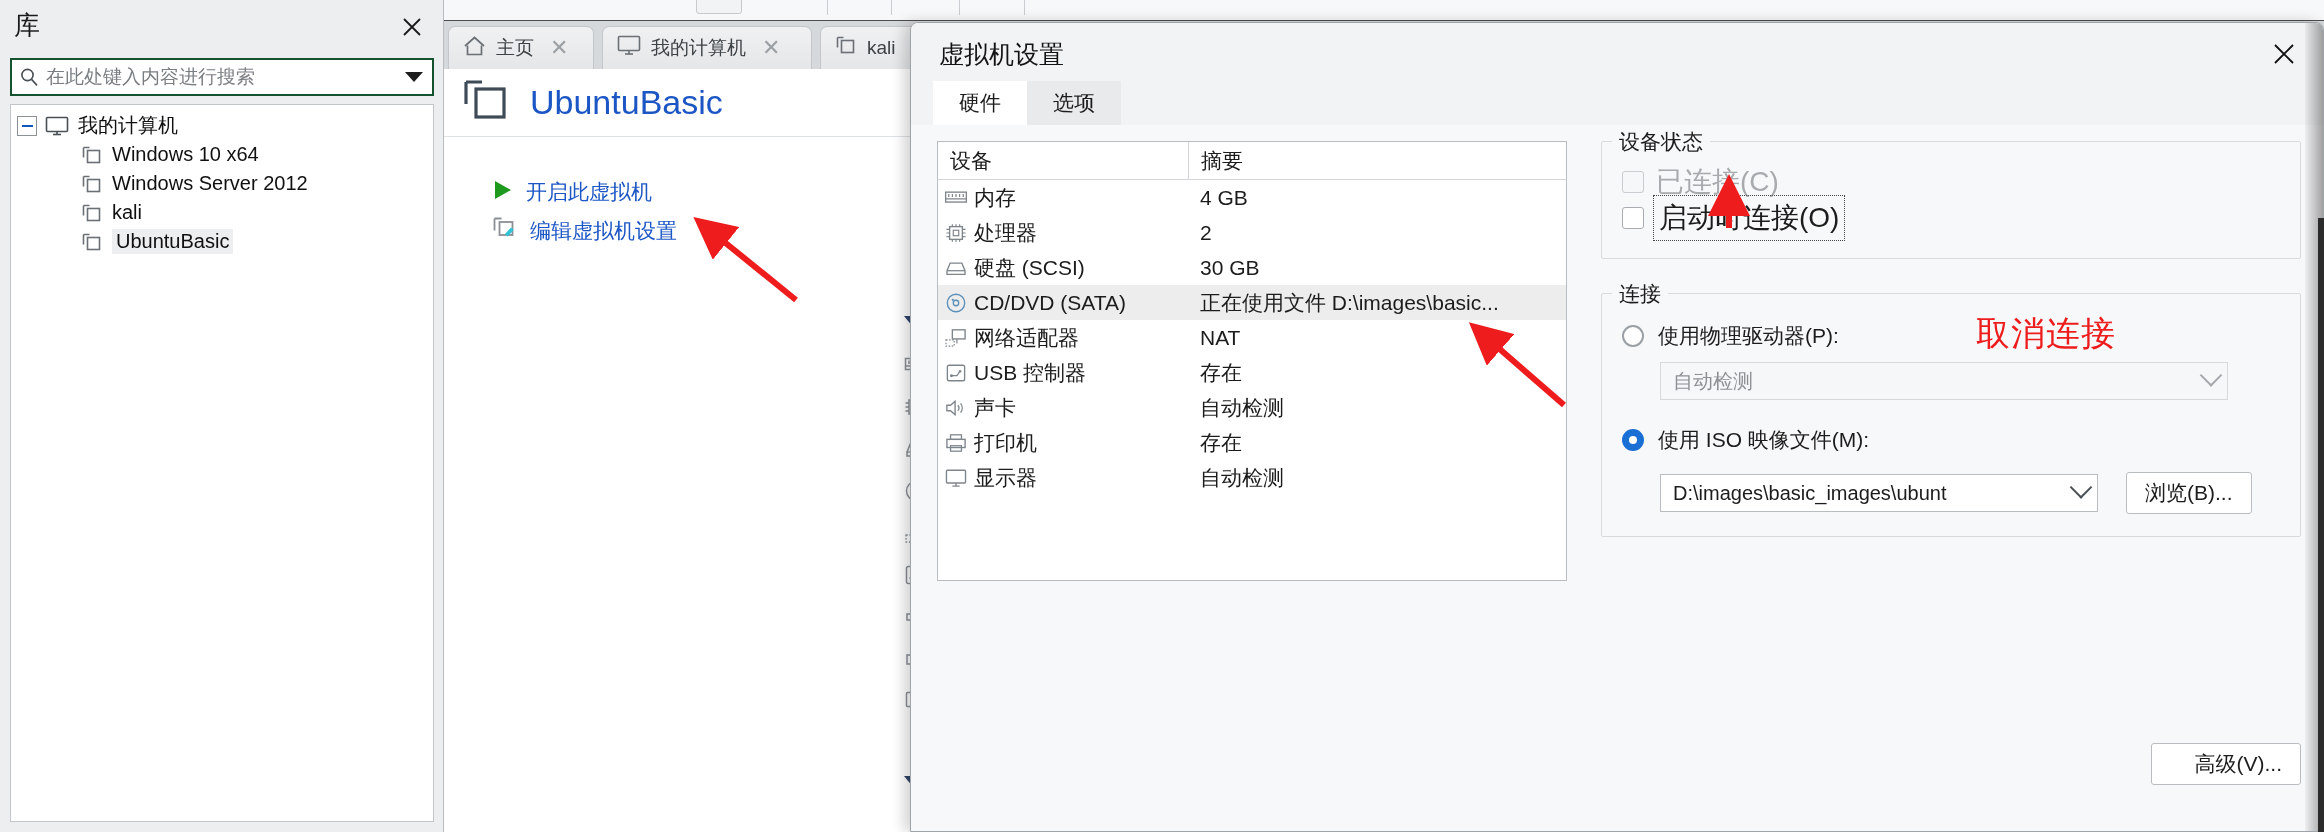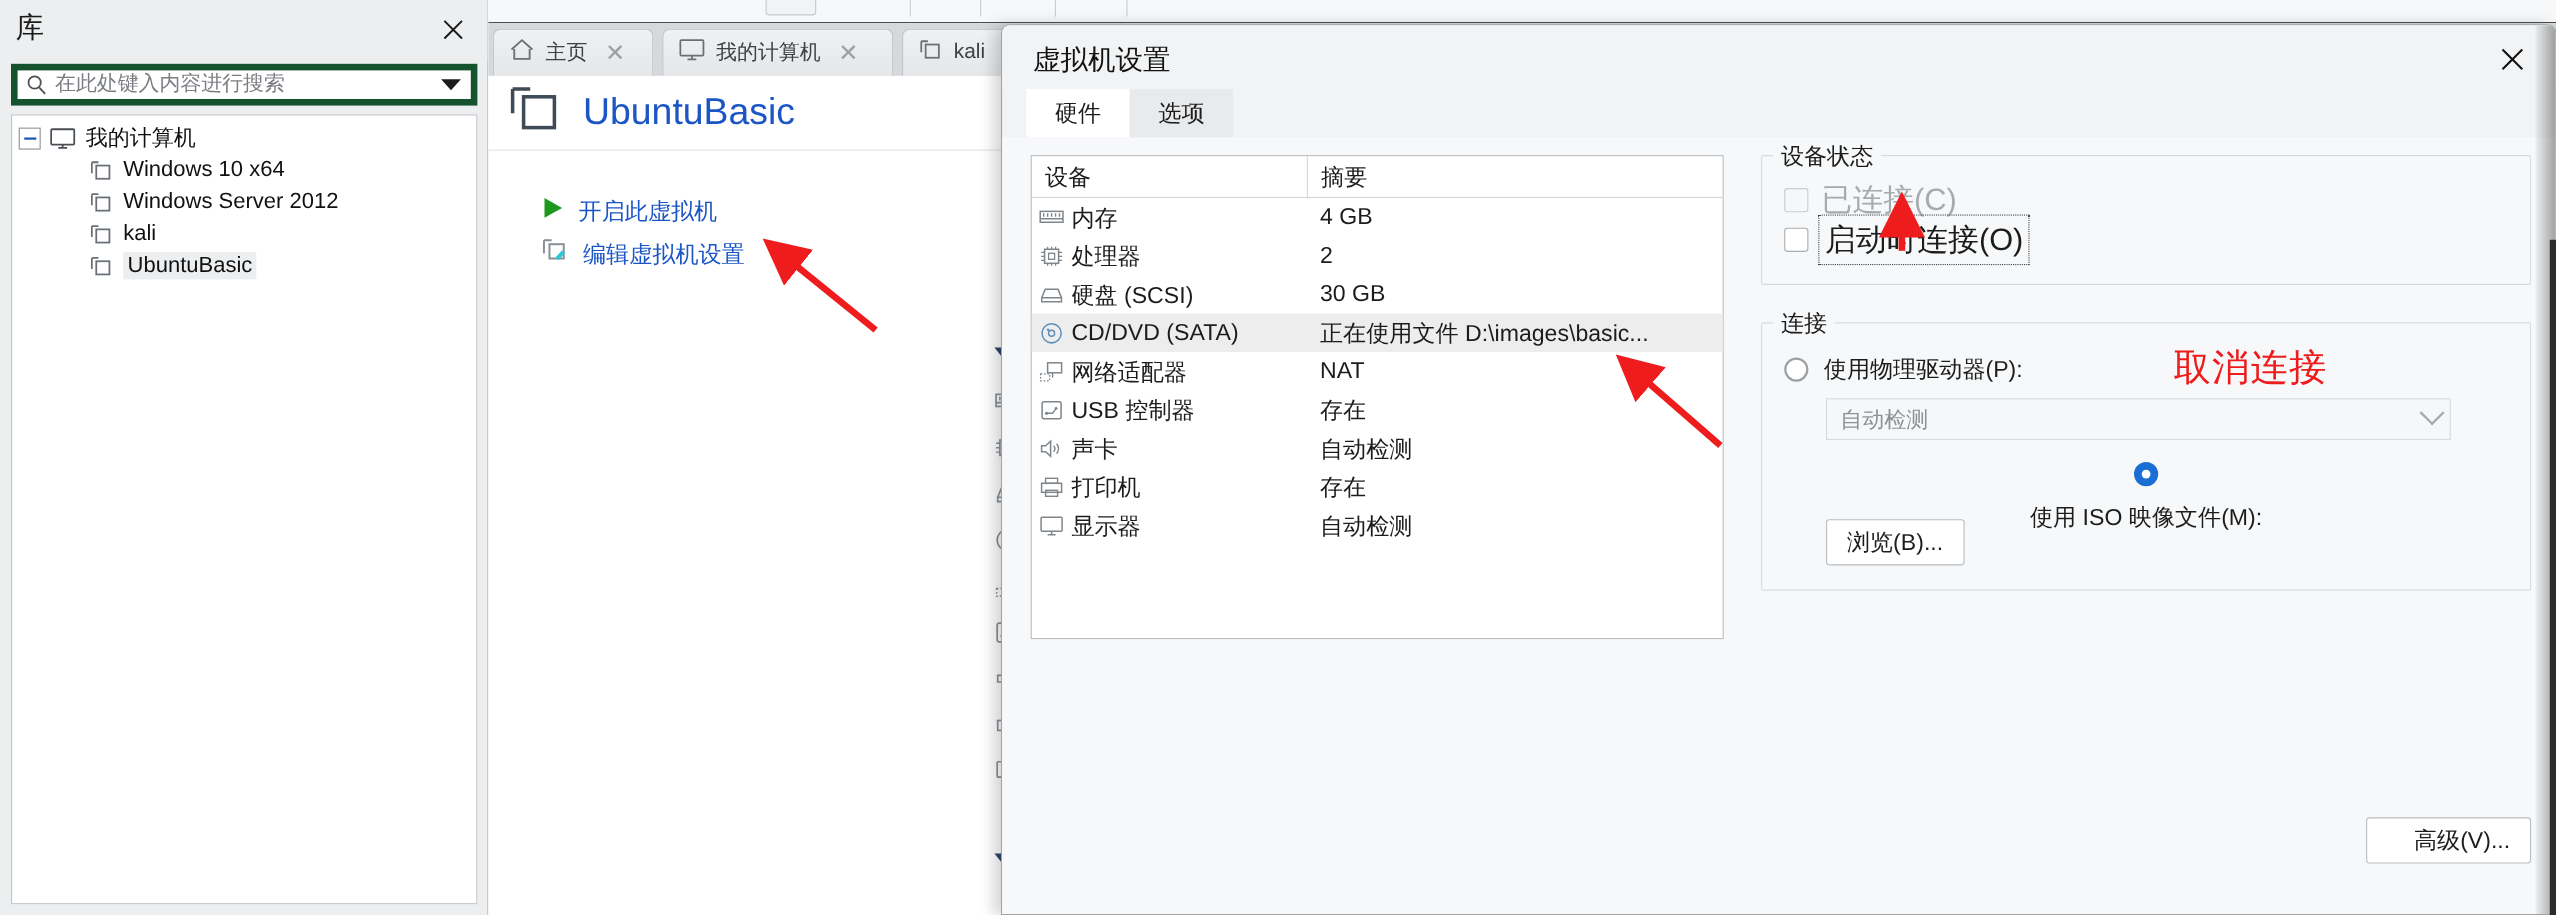--- a/index.html
+++ b/index.html
@@ -26,21 +26,21 @@
   }
   #library-close {
     position: absolute; right: 18px; top: 14px;
     width: 26px; height: 26px; cursor: pointer;
   }
   #library-close svg { display:block; }
 
   #search-row {
     position: absolute; left: 10px; top: 58px;
     width: 424px; height: 38px;
-    background: #ffffff; border: 6px solid #14532d;
+    background: #ffffff; border: 2px solid #14532d;
     display: flex; align-items: center;
   }
   #search-icon { width: 34px; display:flex; align-items:center; justify-content:center; }
   #search-input {
     flex: 1; border: none; outline: none;
     font-size: 19px; color: #777b7e;
     font-family: "Liberation Sans", sans-serif;
     background: transparent;
   }
   #search-input::placeholder { color: #7a7e82; }
@@ -709,28 +709,32 @@
           <div class="radio-row">
             <span class="radio"></span>
             <span class="radio-label">使用物理驱动器(P):</span>
           </div>
 
           <div class="combo disabled" style="margin:6px 0 0 38px; width:568px;">
             <span class="cval">自动检测</span>
             <span class="chev"></span>
           </div>
 
-          <div class="radio-row" style="margin-top:20px;flex-direction:column;">
+          <div class="radio-row" style="margin-top:20px;">
             <span class="radio checked">
                 <i></i>
               </span>
             <span class="radio-label">使用 ISO 映像文件(M):</span>
           </div>
 
           <div style="display:flex; align-items:center; gap:28px; margin:12px 0 0 38px;">
+            <div class="combo" style="width:438px;">
+              <span class="cval">D:\images\basic_images\ubunt</span>
+              <span class="chev"></span>
+            </div>
             <button class="btn">
               <span>浏览(B)...</span>
             </button>
           </div>
         </div>
       </div>
 
       <div id="adv-btn-wrap">
         <button class="btn" style="min-width:150px;justify-content:flex-end;">
           <span>高级(V)...</span>

